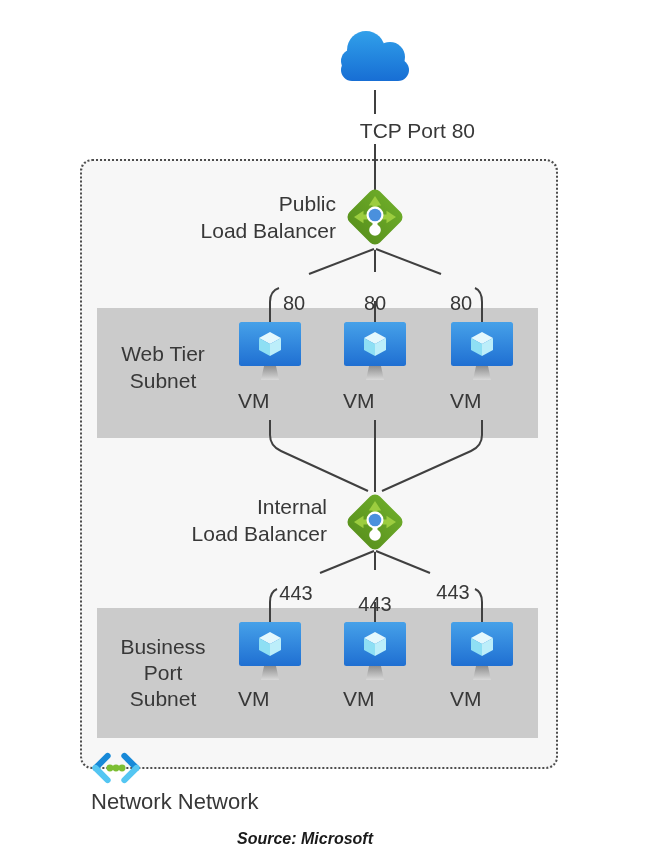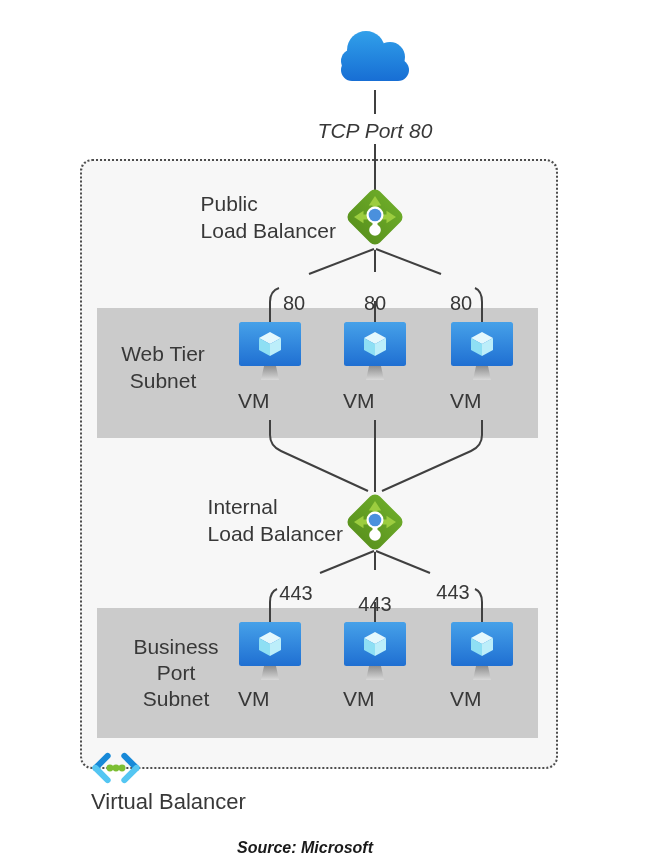--- a/index.html
+++ b/index.html
@@ -20,30 +20,30 @@
   .vnet-box{
     position:absolute; left:80px; top:159px; width:474px; height:606px;
     border:2px dotted var(--vnet-border); border-radius:12px; background:var(--vnet-fill);
   }
   .subnet{position:absolute; left:97px; width:441px; height:130px; background:var(--subnet-fill);}
   #web-subnet{top:308px;}
   #biz-subnet{top:608px;}
   svg.lines{position:absolute; left:0; top:0; pointer-events:none;}
   svg.lines path{stroke:var(--line); stroke-width:2; fill:none;}
   .txt{position:absolute; font-size:21px; line-height:26px; color:var(--text); white-space:nowrap;}
-  .center{text-align:center;font-style:italic;}
+  .center{text-align:right;}
   .port{position:absolute; width:56px; text-align:center; font-size:20px; line-height:24px; color:var(--text);margin-top:16px;}
   .vm-lbl{position:absolute; width:64px; font-size:21px; color:var(--text);}
-  .lb-lbl{position:absolute; font-size:21px; line-height:27px; color:var(--text); white-space:nowrap;}
+  .lb-lbl{position:absolute; text-align:right; font-size:21px; line-height:27px; color:var(--text); white-space:nowrap;}
   .lb-lbl span{display:block;}
   .subnet-lbl{position:absolute; left:97px; width:132px; text-align:center; font-size:21px; line-height:27px; color:var(--text);}
   .subnet-lbl span{display:block;}
-  #biz-label{line-height:26px;padding-left:13px;}
+  #biz-label{line-height:26px;}
   .source{position:absolute; left:155px; top:830px; width:300px; text-align:center;
-    font-size:16px; font-style:italic; font-weight:bold; color:#1a1a1a;margin-top:9px;}
+    font-size:16px; font-style:italic; font-weight:bold; color:#1a1a1a;}
   .vnet-name{position:absolute; left:91px; top:789px; font-size:22px; color:var(--text); white-space:nowrap;}
 </style>
 </head>
 <body>
 
 <svg width="0" height="0" style="position:absolute" aria-hidden="true">
   <defs>
     <linearGradient id="gradCloud" gradientUnits="userSpaceOnUse" x1="0" y1="2" x2="0" y2="52">
       <stop offset="0" style="stop-color:var(--cloud-blue-top)"></stop>
       <stop offset="1" style="stop-color:var(--cloud-blue-bottom)"></stop>
@@ -168,21 +168,21 @@
   <svg class="abs" style="left:450px;top:322px" width="64" height="64">
       <use href="#sym-vm"></use>
     </svg>
   <div class="vm-lbl" style="left:238px;top:389px">VM</div>
   <div class="vm-lbl" style="left:343px;top:389px">VM</div>
   <div class="vm-lbl" style="left:450px;top:389px">VM</div>
 
   <svg class="abs" style="left:342px;top:489px" width="66" height="66">
     <use href="#sym-lb"></use>
   </svg>
-  <div class="lb-lbl" style="right:312px;top:493px">
+  <div class="lb-lbl" style="right:328px;top:493px">
     <span>Internal</span>
     <span>Load Balancer</span>
   </div>
 
   <div class="port" style="left:268px;top:565px">443</div>
   <div class="port" style="left:347px;top:576px">443</div>
   <div class="port" style="left:425px;top:564px">443</div>
 
   <div class="subnet-lbl" id="biz-label" style="top:634px">
     <span>Business</span>
@@ -199,17 +199,17 @@
   <svg class="abs" style="left:450px;top:622px" width="64" height="64">
       <use href="#sym-vm"></use>
     </svg>
   <div class="vm-lbl" style="left:238px;top:687px">VM</div>
   <div class="vm-lbl" style="left:343px;top:687px">VM</div>
   <div class="vm-lbl" style="left:450px;top:687px">VM</div>
 
   <svg class="abs" style="left:89px;top:751px" width="54" height="34">
     <use href="#sym-vnet"></use>
   </svg>
-  <div class="vnet-name">Virtual Balancer</div>
+  <div class="vnet-name">Network Network</div>
 
   <div class="source">Source: Microsoft</div>
 
 </div>
 
 </body></html>

